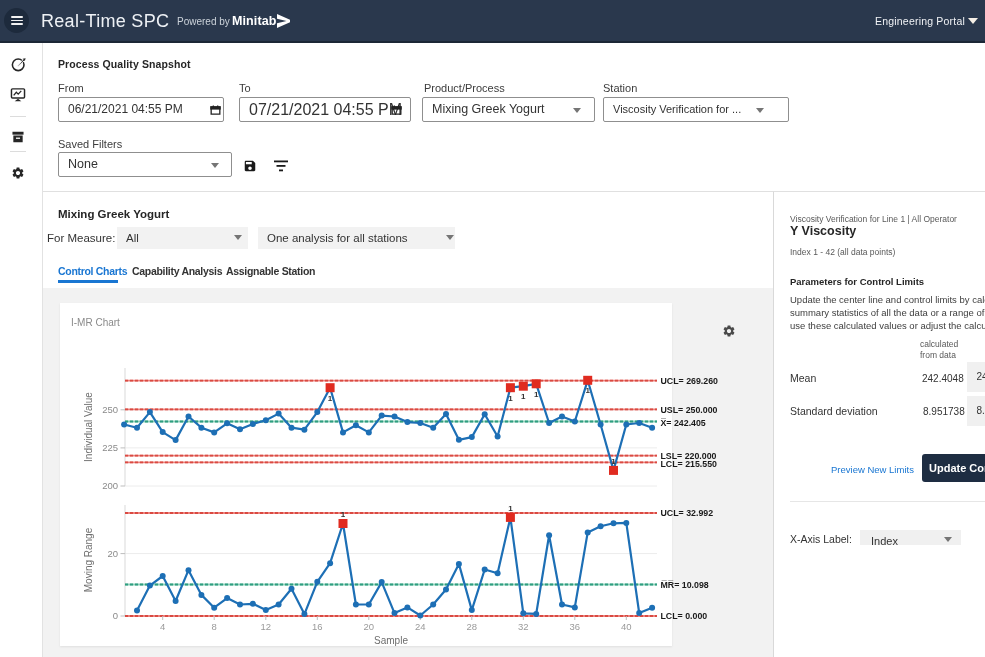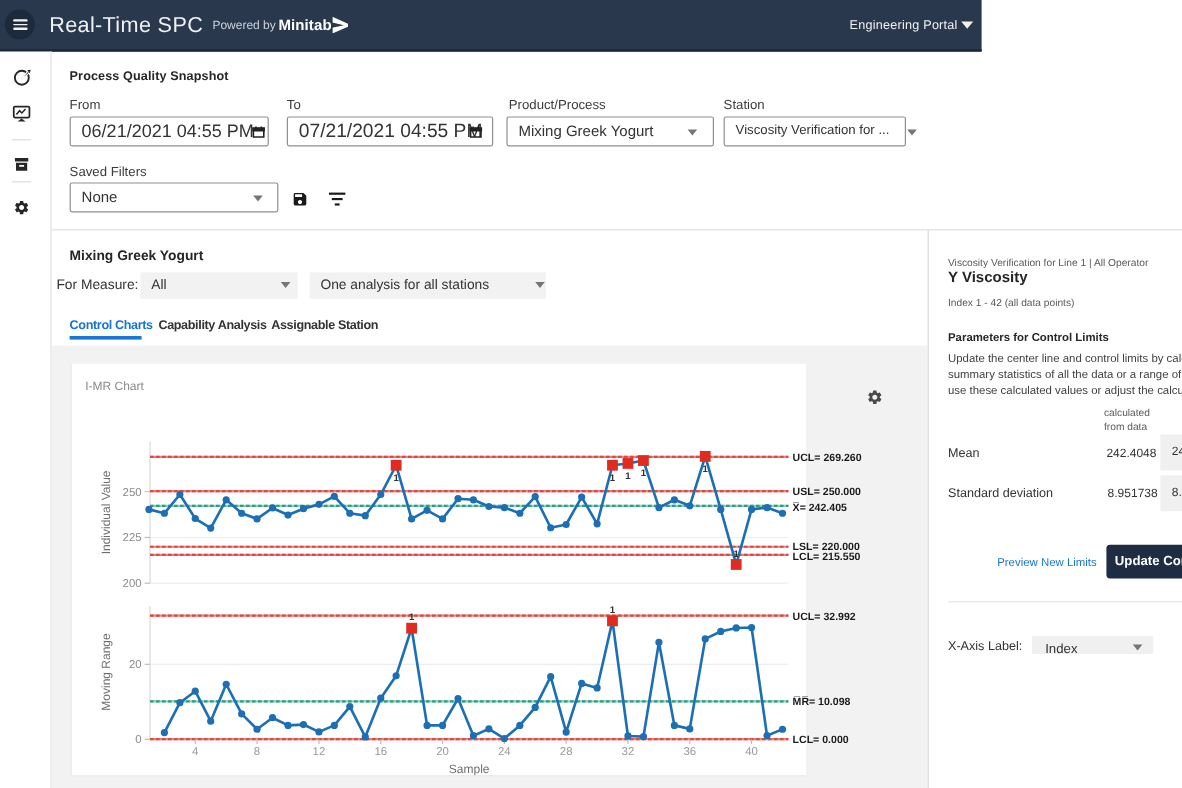--- a/index.html
+++ b/index.html
@@ -1,20 +1,20 @@
 <!DOCTYPE html>
 <html><head>
 <meta charset="utf-8">
 <style>
 * { margin:0; padding:0; box-sizing:border-box; }
 html,body { width:985px; height:657px; font-family:"Liberation Sans", sans-serif; background:#fff; overflow:hidden; }
 .abs { position:absolute; }
 
 
-.header { position:absolute; left:0; top:0; width:818px; height:43px; background:#2a384d; border-bottom:2px solid #1c2736; }
+.header { position:absolute; left:0; top:0; width:985px; height:43px; background:#2a384d; border-bottom:2px solid #1c2736; }
 .burger-circle { position:absolute; left:4px; top:8px; width:25px; height:25px; border-radius:50%; background:#1d2a3c; }
 .burger-circle span { position:absolute; left:6.5px; width:12px; height:1.8px; background:#f2f2f2; border-radius:1px; }
 .app-title { position:absolute; left:41px; top:11px; font-size:18px; font-weight:400; color:#eef1f5; letter-spacing:0.3px; }
 .powered { position:absolute; left:177px; top:16px; font-size:10px; color:#ccd3da; }
 .minitab { position:absolute; left:232px; top:14px; font-size:12.5px; font-weight:bold; color:#fff; letter-spacing:0.1px; }
 .eng-portal { position:absolute; right:20px; top:15px; font-size:10.5px; color:#f0f2f5; letter-spacing:0.2px; }
 .portal-caret { position:absolute; right:7px; top:18px; width:0; height:0; border-left:5.5px solid transparent; border-right:5.5px solid transparent; border-top:6px solid #f5efe6; }
 
 
 .sidebar { position:absolute; left:0; top:43px; width:43px; height:614px; background:#fff; border-right:1px solid #e2e2e2; }
@@ -81,36 +81,36 @@
   </svg>
 </div>
 
 <div class="abs" style="left:58px;top:58px;font-size:10.5px;font-weight:bold;color:#262626;letter-spacing:0.1px">Process Quality Snapshot</div>
 
 <div class="label" style="left:58px;top:82px">From</div>
 <div class="label" style="left:239px;top:82px">To</div>
 <div class="label" style="left:424px;top:82px">Product/Process</div>
 <div class="label" style="left:603px;top:82px">Station</div>
 
-<div class="inputbox" style="left:58px;top:97px;width:166px;font-size:15px">06/21/2021 04:55 PM</div>
+<div class="inputbox" style="left:58px;top:97px;width:166px;font-size:12px">06/21/2021 04:55 PM</div>
 <svg class="abs" style="left:209px;top:103px" width="13" height="13" viewBox="0 0 24 24">
     <path fill="none" stroke="#222" stroke-width="2.4" d="M4 7.5 h16 v13 h-16 z"></path>
     <path stroke="#222" stroke-width="3.4" d="M4 7.5 h16 v3 h-16 z" fill="#222"></path>
     <path stroke="#222" stroke-width="2.4" d="M8 4.5 v3 M16 4.5 v3"></path>
   </svg>
 <div class="inputbox" style="left:239px;top:97px;width:172px;font-size:16px">07/21/2021 04:55 PM</div>
 <svg class="abs" style="left:390px;top:103px" width="13" height="13" viewBox="0 0 24 24">
     <path fill="none" stroke="#222" stroke-width="2.4" d="M4 7.5 h16 v13 h-16 z"></path>
     <path stroke="#222" stroke-width="3.4" d="M4 7.5 h16 v3 h-16 z" fill="#222"></path>
     <path stroke="#222" stroke-width="2.4" d="M8 4.5 v3 M16 4.5 v3"></path>
   </svg>
 
 <div class="inputbox" style="left:422px;top:97px;width:173px;">Mixing Greek Yogurt</div>
 <div class="sel-caret" style="left:573px;top:108px"></div>
-<div class="inputbox" style="left:603px;top:97px;width:152px;font-size:11px">Viscosity Verification for ...</div>
+<div class="inputbox" style="left:603px;top:97px;width:186px;font-size:11px">Viscosity Verification for ...</div>
 <div class="sel-caret" style="left:756px;top:108px"></div>
 
 <div class="label" style="left:58px;top:138px">Saved Filters</div>
 <div class="inputbox" style="left:58px;top:152px;width:174px;">None</div>
 <div class="sel-caret" style="left:211px;top:163px"></div>
 
 <svg class="abs" style="left:243px;top:159px" width="14" height="14" viewBox="0 0 24 24">
   <path fill="#1a1a1a" d="M17 3H5c-1.11 0-2 .9-2 2v14c0 1.1.89 2 2 2h14c1.1 0 2-.9 2-2V7l-4-4zm-5 16c-1.66 0-3-1.34-3-3s1.34-3 3-3 3 1.34 3 3-1.34 3-3 3zm3-10H5V5h10v4z"></path>
 </svg>
 <svg class="abs" style="left:274px;top:160px" width="14" height="12" viewBox="0 0 14 12">

